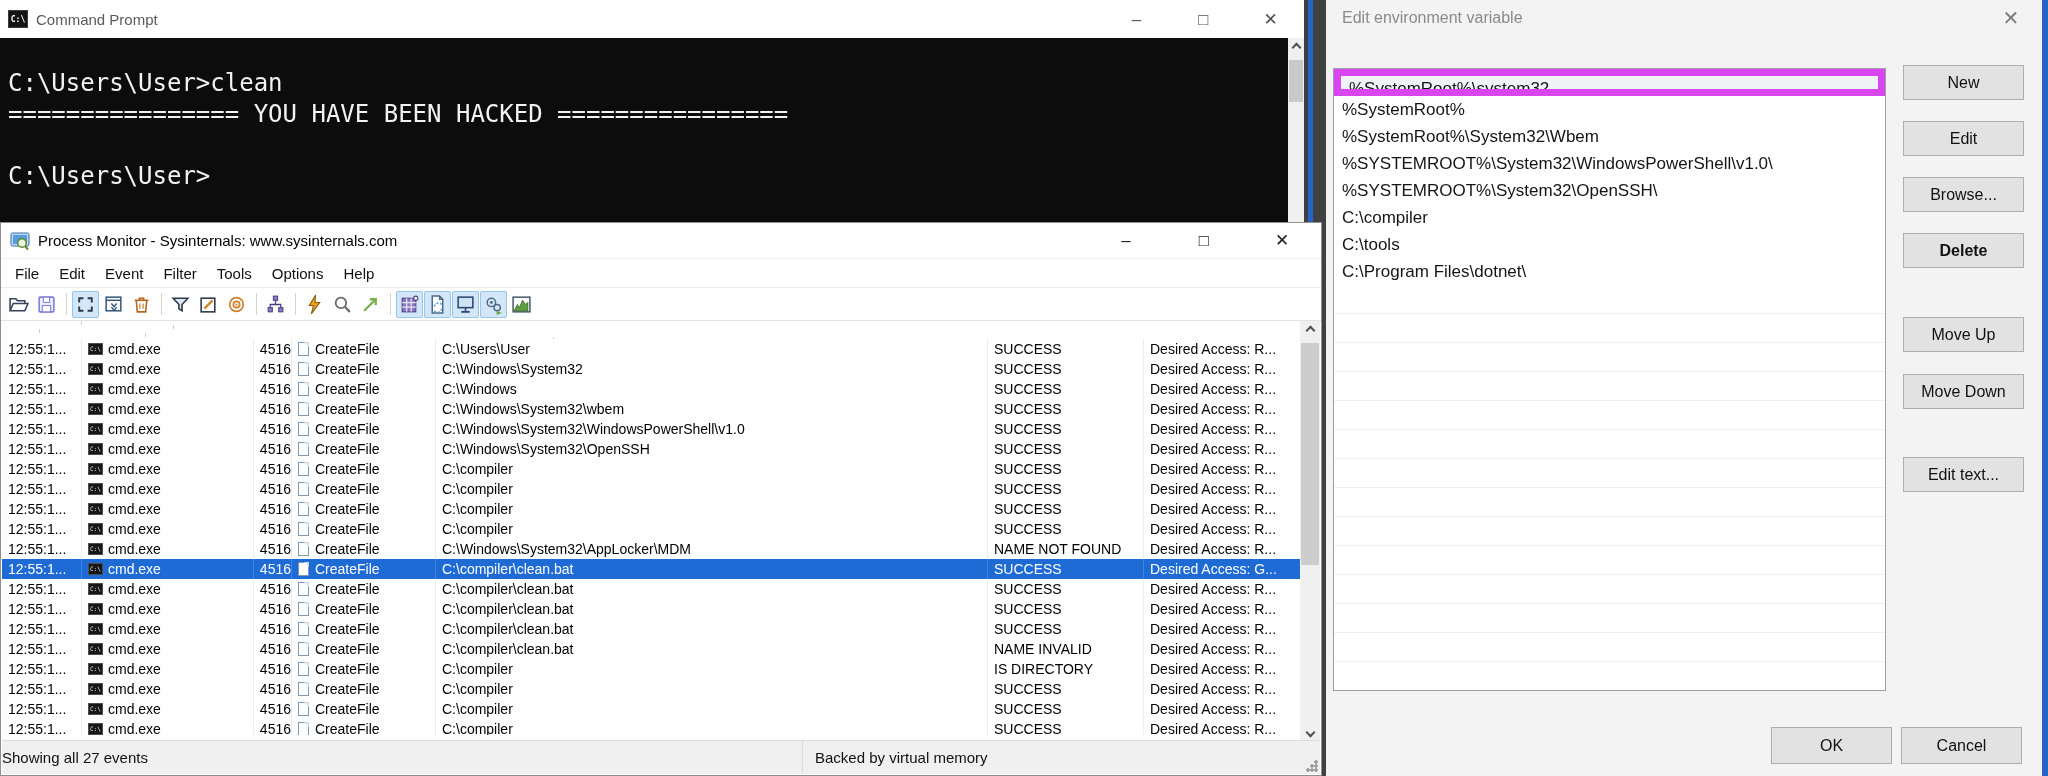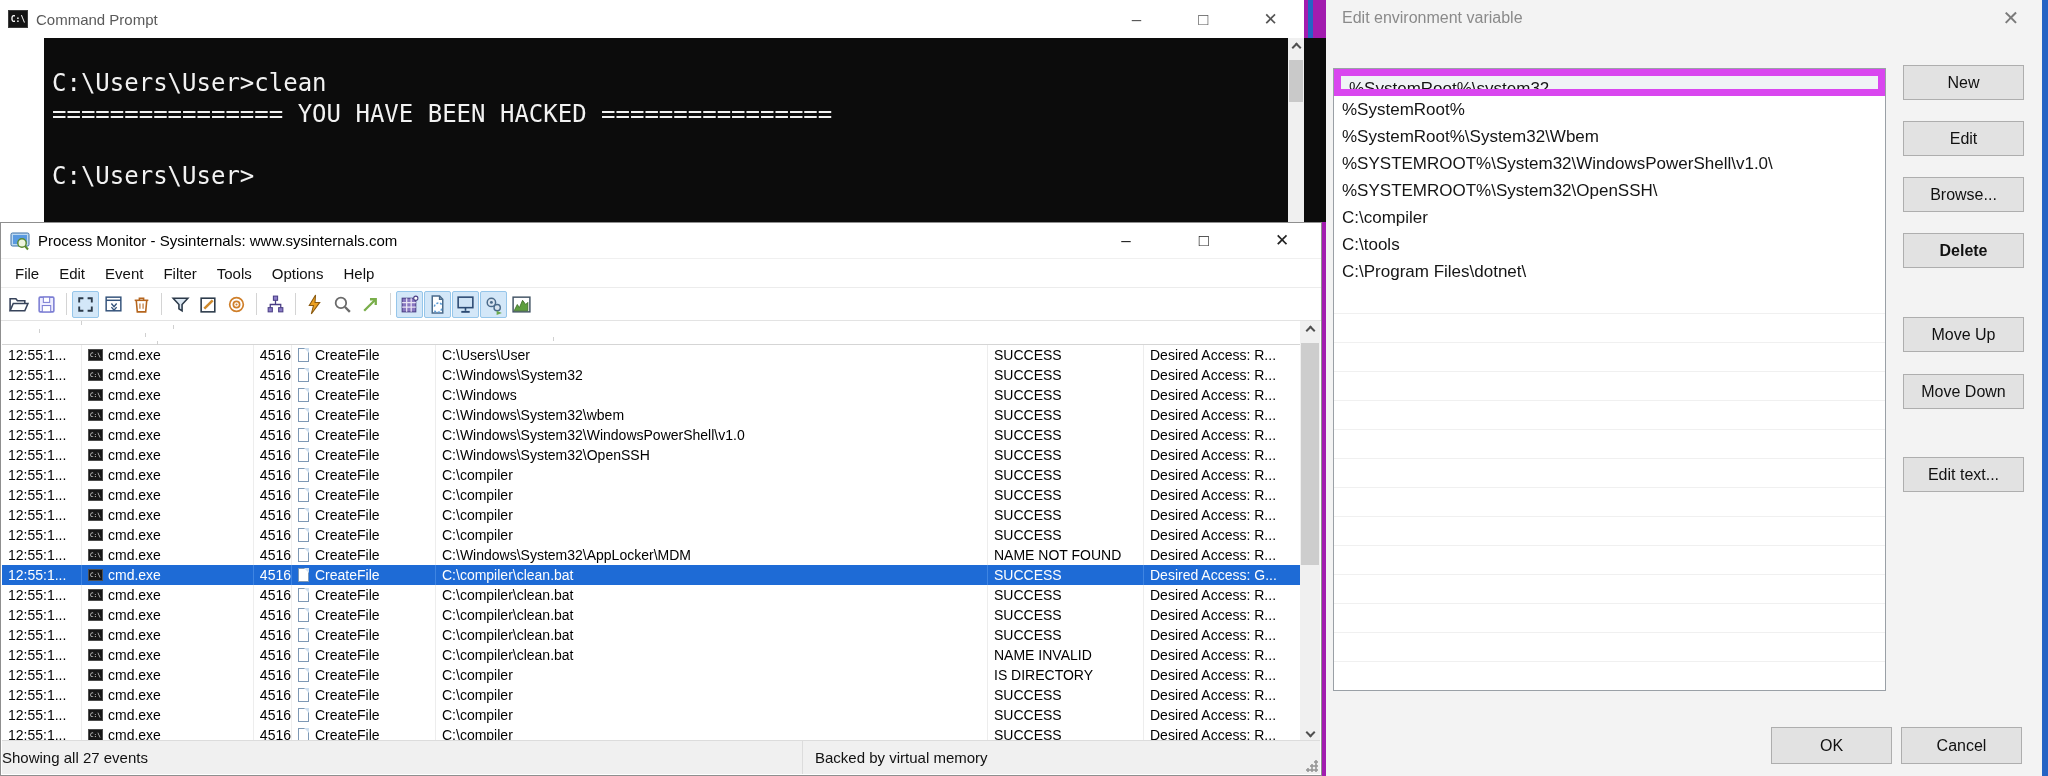--- a/index.html
+++ b/index.html
@@ -1,18 +1,18 @@
 <!DOCTYPE html>
 <html><head>
 <meta charset="utf-8">
 <style>
   * { margin:0; padding:0; box-sizing:border-box; }
   html,body { width:2048px; height:776px; overflow:hidden; background:#fff;
               font-family:"Liberation Sans", sans-serif; }
-  #stage { position:relative; width:1712px; height:776px; background:#a21caf; }
+  #stage { position:relative; width:1712px; height:776px; background:#404040; }
 
   
   .titlebar { display:flex; align-items:center; background:#fff; }
   .caption-btns { margin-left:auto; display:flex; height:100%; }
   .cap-btn { width:67px; height:100%; display:flex; align-items:center; justify-content:center;
              color:#222; font-size:17px; line-height:1; }
   .cap-btn.dim { color:#555; }
 
   
   .blue-strip { position:absolute; background:#2563c4; }
@@ -20,21 +20,21 @@
   
   #cmd-window { position:absolute; left:0; top:0; width:1304px; height:222px; background:#fff; }
   #cmd-title { height:38px; padding-left:8px; }
   .cmd-appicon { width:20px; height:18px; background:#141414; border:1px solid #3c3c3c;
                  color:#fff; display:flex; align-items:center; justify-content:center;
                  font:bold 8px "DejaVu Sans Mono", monospace; }
   .cmd-appicon::after { content:"C:\\"; }
   #cmd-title .wtitle { margin-left:8px; font-size:15px; color:#5a5a5a; }
   #console { position:absolute; left:0; top:38px; width:1288px; height:184px; background:#0c0c0c;
              color:#f2f2f2; font-family:"DejaVu Sans Mono", monospace; font-size:24px;
-             line-height:31px; padding:30px 0 0 8px; white-space:pre;margin-left:44px; }
+             line-height:31px; padding:30px 0 0 8px; white-space:pre; }
   #cmd-scrollbar { position:absolute; left:1288px; top:38px; width:16px; height:184px; background:#f0f0f0; }
   #cmd-scrollbar .thumb { position:absolute; left:1px; top:22px; width:14px; height:42px; background:#c9c9c9; }
   .chev { display:block; width:7px; height:7px; border-left:2px solid #505050; border-top:2px solid #505050; }
   .chev.up { transform:rotate(45deg); }
   .chev.down { transform:rotate(225deg); }
   .sb-btn { position:absolute; left:0; width:100%; height:18px; display:flex; align-items:center; justify-content:center; }
 
   
   #procmon { position:absolute; left:0; top:222px; width:1322px; height:554px;
              background:#fff; border:1px solid #8f8f8f; }
@@ -48,21 +48,21 @@
   .tbtn { width:27px; height:27px; display:flex; align-items:center; justify-content:center;
           border:1px solid transparent; border-radius:2px; margin-right:1px; }
   .tbtn.pressed { background:#d3e7f8; border-color:#96c6ea; }
   .tbtn svg { width:21px; height:21px; }
   .tsep { width:1px; height:22px; background:#d4d4d4; margin:0 5px; }
 
   
   #pm-header { position:absolute; left:1px; top:98px; width:1300px; height:24px; background:#fff;
                display:flex; font-size:14px; color:#111; border-bottom:1px solid #d5d5d5;flex-direction:column; }
   #pm-header .hcell { border-right:1px solid #d0d0d0; padding:4px 0 0 6px; overflow:hidden; white-space:nowrap; }
-  #pm-rows { position:absolute; left:1px; top:122px; width:1300px; height:396px; overflow:hidden; background:#fff; }
+  #pm-rows { position:absolute; left:1px; top:116px; width:1300px; height:396px; overflow:hidden; background:#fff; }
   .prow { display:flex; height:20px; font-size:14px; color:#000; background:#fff; }
   .prow .cell { border-right:1px solid #ededed; padding-left:6px; overflow:hidden;
                 white-space:nowrap; display:flex; align-items:center; }
   .prow.sel { background:#1e6bd6; color:#fff; }
   .prow.sel .cell { border-right-color:#3f85e2; }
   .c0{width:80px;} .c1{width:172px;} .c2{width:38px; justify-content:flex-end; padding-left:0;}
   .c3{width:144px;} .c4{width:552px;} .c5{width:156px;} .c6{width:158px;}
   .hc2 { text-align:right; padding-right:5px !important; }
   .cmdico { flex:0 0 auto; width:15px; height:12px; background:#161616; border:1px solid #4e4e4e;
             color:#e8e8e8; font:6px/10px "DejaVu Sans Mono", monospace; text-align:left;

